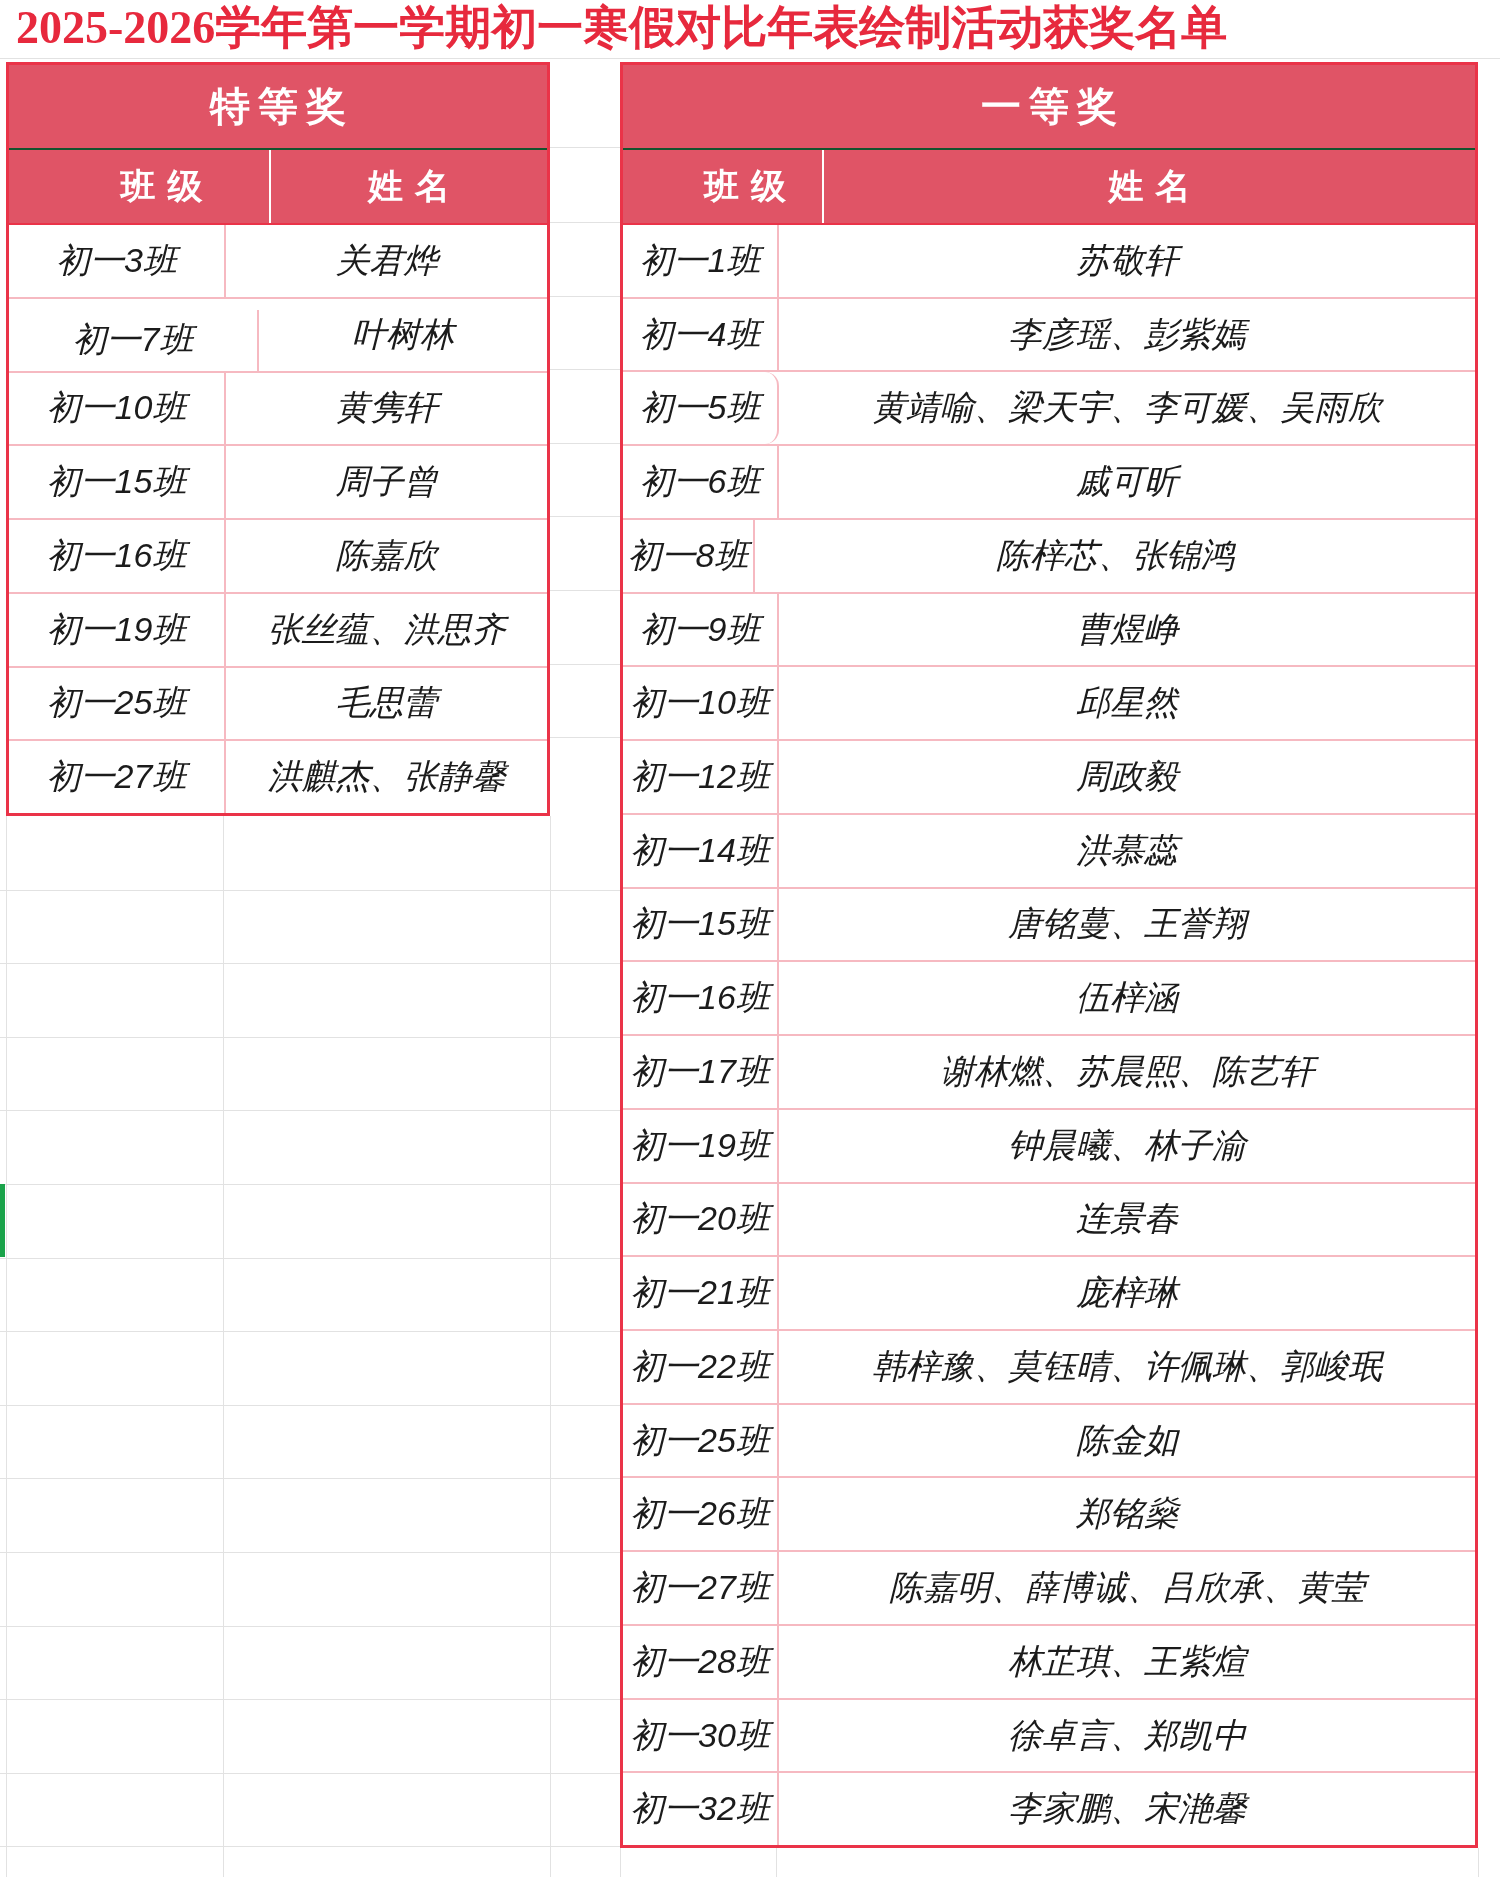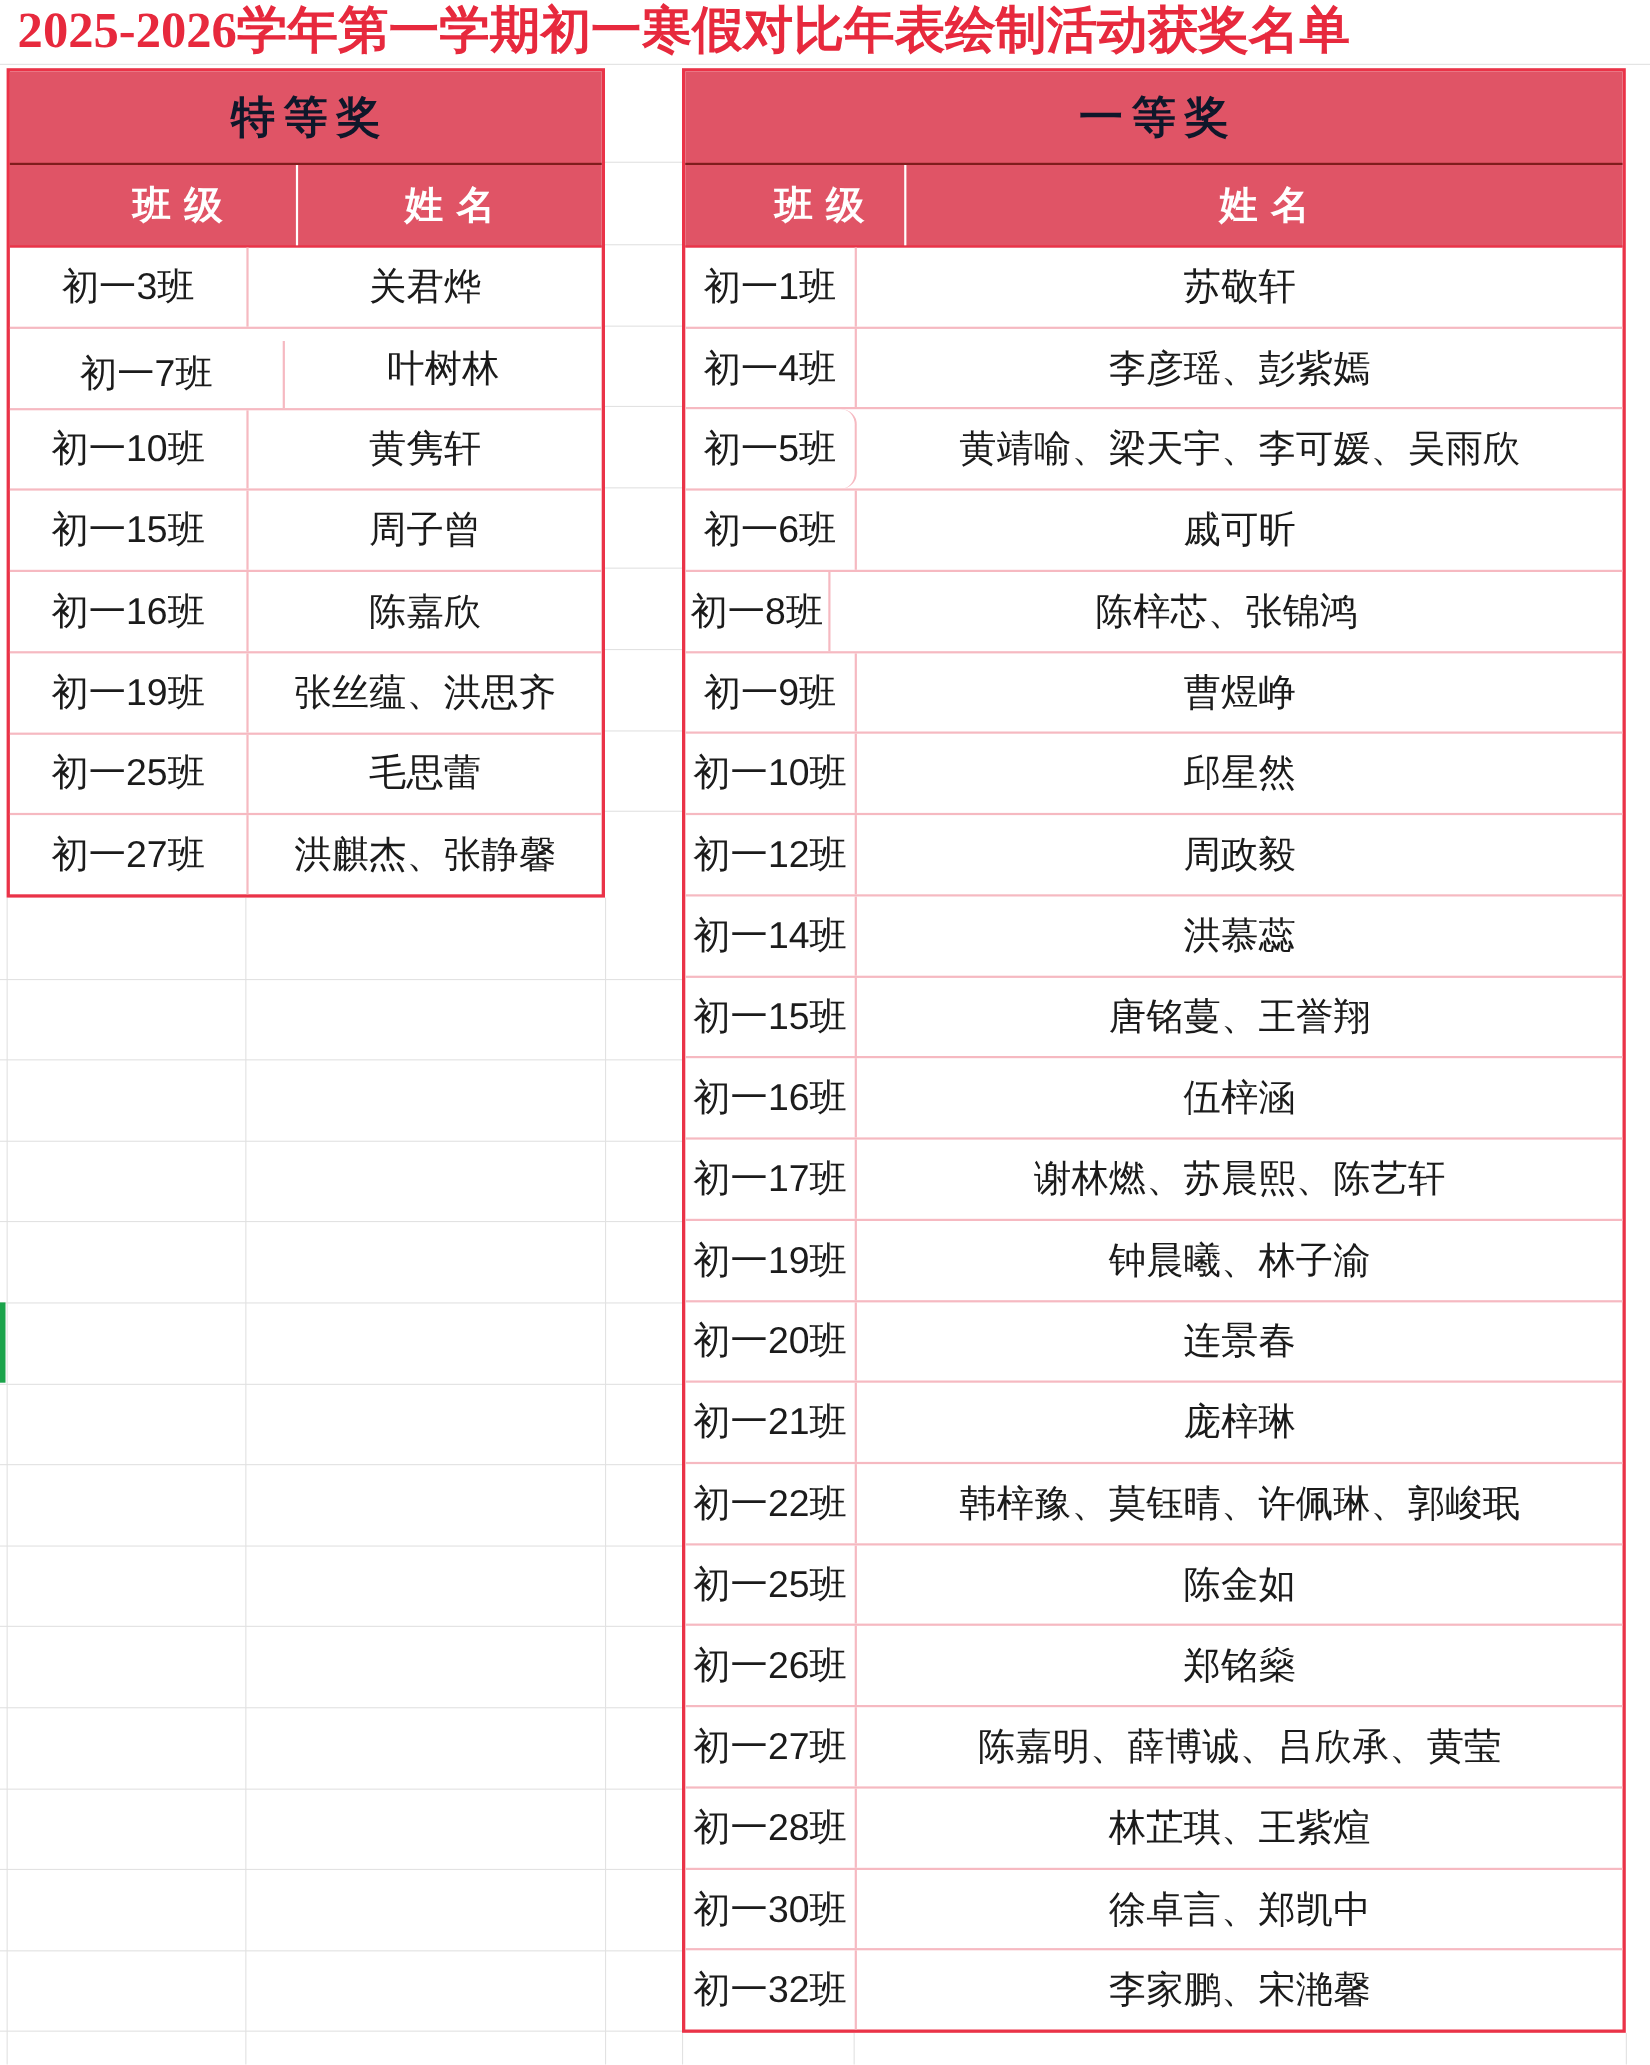--- a/index.html
+++ b/index.html
@@ -20,40 +20,40 @@
 
   .gridline { position:absolute; background:var(--grid-gray); }
 
   .award-table {
     position:absolute; top:62px; box-sizing:border-box;
     border:3px solid var(--border-red); background:#ffffff;
     display:flex; flex-direction:column;
   }
   .banner {
     height:85px; flex:0 0 85px; box-sizing:border-box;
-    background:var(--header-bg); color:#0f172a;
+    background:var(--header-bg); color:#ffffff;
     font-weight:bold; font-size:40px; letter-spacing:8px;
     display:flex; align-items:center; justify-content:center;
-    border-bottom:2px solid #7f1d1d;
+    border-bottom:2px solid #14532d;
     text-indent:8px;
   }
   .hrow {
     height:75px; flex:0 0 75px; display:flex; box-sizing:border-box;
     background:var(--header-bg); border-bottom:2px solid var(--border-red);
   }
   .hcell {
     color:#ffffff; font-weight:bold; font-size:35px; letter-spacing:12px;
     display:flex; align-items:center; justify-content:center;
     box-sizing:border-box; text-indent:12px;
   }
   .hcell.c-class { border-right:2px solid #ffffff;margin-left:45px; }
   .hcell.c-name  { flex:1; }
 
   .rows { flex:1; display:flex; flex-direction:column; }
-  .drow { flex:1; display:flex; box-sizing:border-box; }
+  .drow { flex:1; display:flex; box-sizing:border-box;font-style:italic; }
   .drow:not(:last-child) { border-bottom:2px solid var(--row-line); }
   .dcell {
     display:flex; align-items:center; justify-content:center;
     box-sizing:border-box; font-size:34px; color:#1b1b1b;
     white-space:nowrap; overflow:hidden;
   }
   .dcell.c-class { border-right:2px solid var(--row-line); }
   .dcell.c-name  { flex:1; }
 
   .green-marker {

